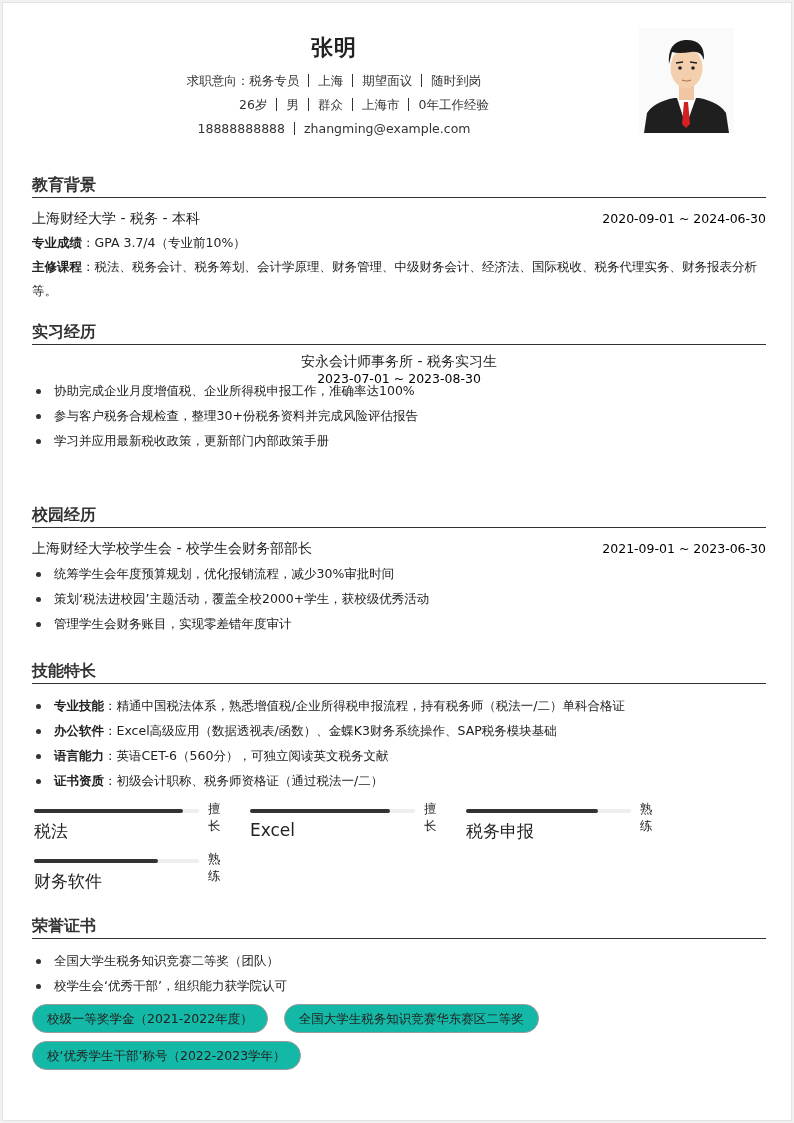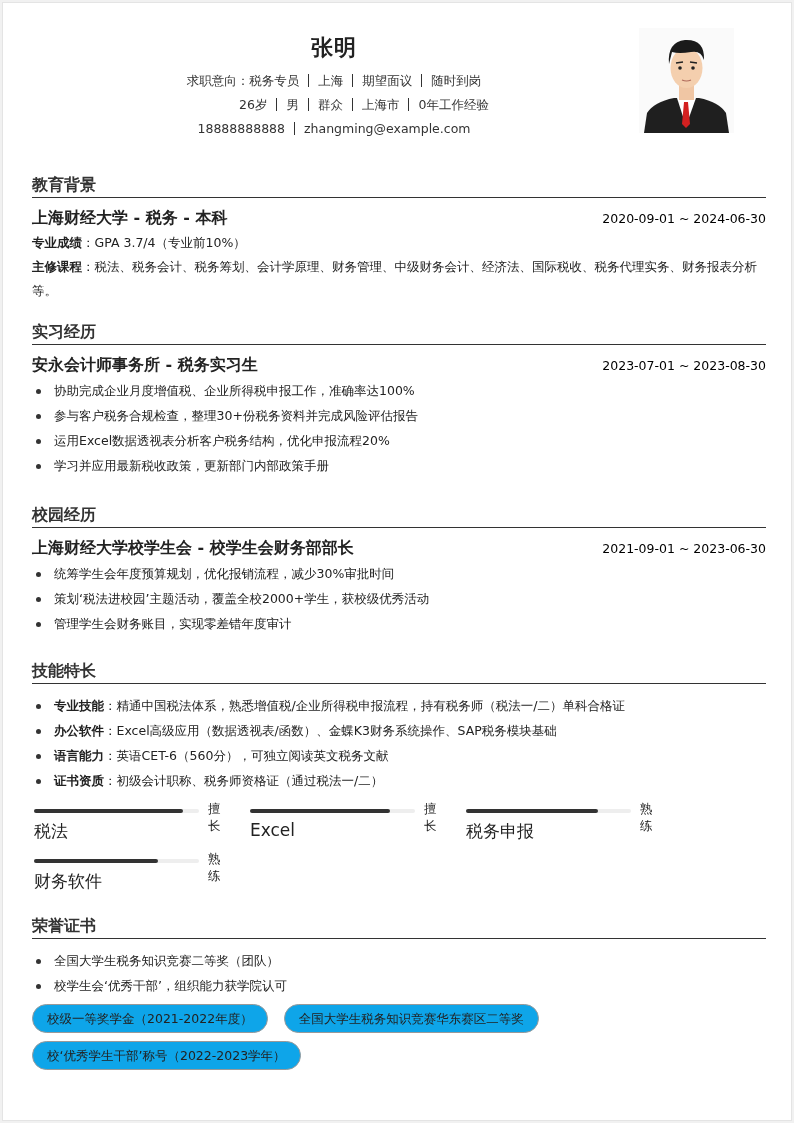--- a/index.html
+++ b/index.html
@@ -33,40 +33,40 @@
     .avatar {
       position: absolute; left: 636px; top: 25px; width: 95px; height: 105px;
       background: #fafafa; overflow: hidden;
     }
     .section { position: absolute; left: 29px; width: 734px; }
     .sec-title {
       font-size: 16px; font-weight: bold; color: #333; padding-bottom: 5px;
       border-bottom: 1.5px solid #333; height: 23px;
     }
     .row { display: flex; justify-content: space-between; height: 25px; align-items: center; }
-    .row .org { font-weight: bold; font-size: 16px; text-align: right; }
+    .row .org { font-weight: normal; font-size: 14px; text-align: right; }
     .row .date { font-size: 12.5px; color: #000000; }
     .para { font-size: 12.5px; line-height: 24px; color: #222; }
     .para b { font-weight: bold; }
     ul.bl { list-style: none; }
     ul.bl li { position: relative; padding-left: 22px; height: 25px; line-height: 25px; font-size: 12.5px; }
     ul.bl li::before {
       content: ""; position: absolute; left: 4px; top: 11px; width: 5px; height: 5px;
       background: #333; border-radius: 50%;
     }
     .skills-grid { position: relative; height: 100px; }
     .skill { position: absolute; width: 200px; height: 45px; }
     .skill .track { position: absolute; left: 2px; top: 6px; width: 165px; height: 4px; background: #eeeeee; border-radius: 2px; }
     .skill .fill { position: absolute; left: 0; top: 0; height: 4px; background: #333; border-radius: 2px; }
     .skill .level { position: absolute; left: 176px; top: -2px; font-size: 12.5px; }
     .skill .sname { position: absolute; left: 2px; top: 17px; font-size: 17px; }
     .tags { display: flex; flex-wrap: wrap; gap: 8px 16px; margin-top: 6px; width: 600px; }
     .tag {
       border: 1px solid #999; border-radius: 15px; padding: 0 14px; height: 29px; line-height: 27px;
-      font-size: 12.5px; background: #0ea5e9; color: #222;
+      font-size: 12.5px; background: #14b8a6; color: #222;
     }
   </style>
 </head>
 <body>
 
 <div class="page">
 
   <div class="header">
     <div class="name">张明</div>
 
@@ -102,28 +102,27 @@
     <div class="row" style="margin-top:8px;">
       <span class="org">上海财经大学 - 税务 - 本科</span>
       <span class="date">2020-09-01 ~ 2024-06-30</span>
     </div>
     <div class="para"><b>专业成绩</b><span>：GPA 3.7/4（专业前10%）</span></div>
     <div class="para"><b>主修课程</b><span>：税法、税务会计、税务筹划、会计学原理、财务管理、中级财务会计、经济法、国际税收、税务代理实务、财务报表分析等。</span></div>
   </div>
 
   <div class="section" style="top:319px;">
     <div class="sec-title">实习经历</div>
-    <div class="row" style="margin-top:8px;">
+    <div class="row" style="margin-top:8px;flex-direction:column;">
       <span class="org">安永会计师事务所 - 税务实习生</span>
       <span class="date">2023-07-01 ~ 2023-08-30</span>
     </div>
     <ul class="bl">
       <li>协助完成企业月度增值税、企业所得税申报工作，准确率达100%</li>
       <li>参与客户税务合规检查，整理30+份税务资料并完成风险评估报告</li>
-      <li>运用Excel数据透视表分析客户税务结构，优化申报流程20%</li>
       <li>学习并应用最新税收政策，更新部门内部政策手册</li>
     </ul>
   </div>
 
   <div class="section" style="top:502px;">
     <div class="sec-title">校园经历</div>
     <div class="row" style="margin-top:8px;">
       <span class="org">上海财经大学校学生会 - 校学生会财务部部长</span>
       <span class="date">2021-09-01 ~ 2023-06-30</span>
     </div>

